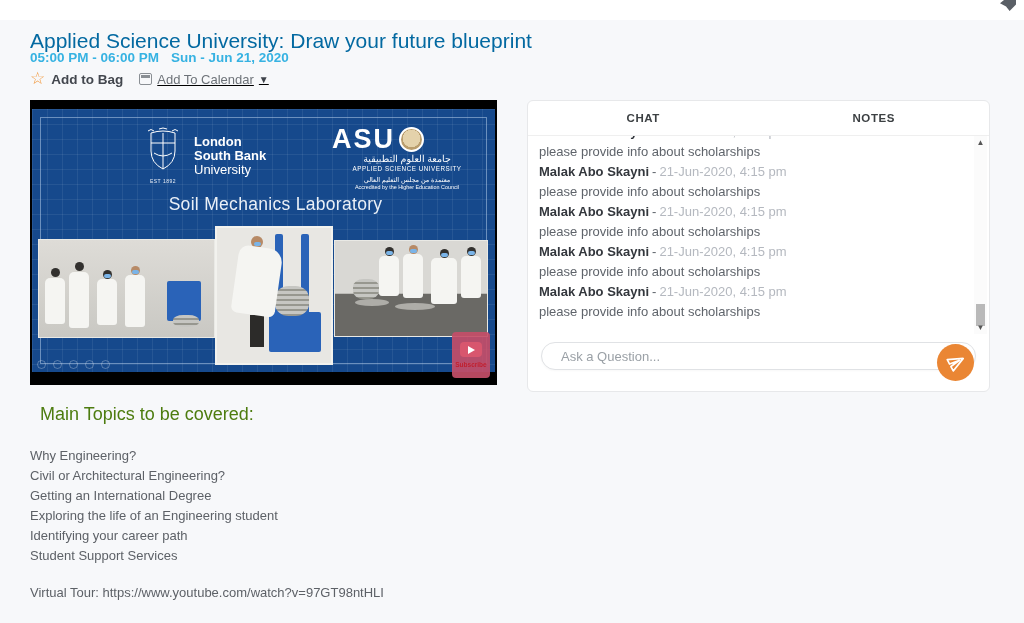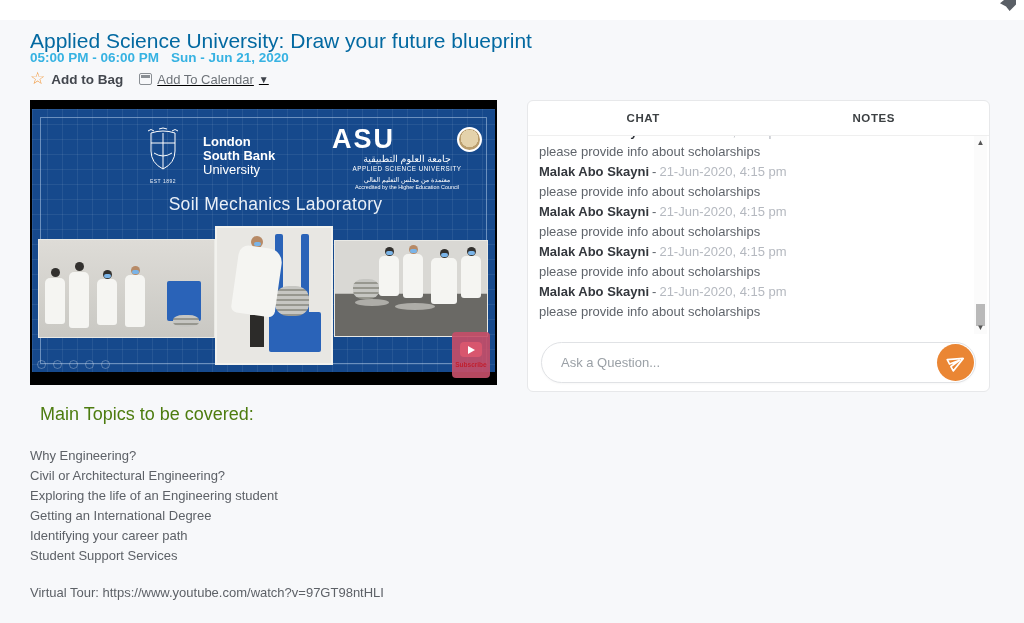--- a/index.html
+++ b/index.html
@@ -30,25 +30,25 @@
     background-color:#16498c;
     background-image:
       linear-gradient(rgba(255,255,255,0.07) 1px, transparent 1px),
       linear-gradient(90deg, rgba(255,255,255,0.07) 1px, transparent 1px);
     background-size:15px 15px; overflow:hidden; }
   .slide-frame { position:absolute; inset:8px; border:1px solid rgba(178,202,232,0.55); pointer-events:none; }
 
   .lsbu { position:absolute; left:112px; top:18px; display:flex; }
   .lsbu-crest { width:38px; text-align:center; }
   .lsbu-est { font-size:5px; color:#e9eef6; margin-top:1px; letter-spacing:0.5px; }
-  .lsbu-text { margin-left:21px; color:#fff; font-size:13px; font-weight:bold; line-height:14px; padding-top:8px; }
+  .lsbu-text { margin-left:12px; color:#fff; font-size:13px; font-weight:bold; line-height:14px; padding-top:8px; }
   .lsbu-text .l3 { font-weight:normal; }
 
   .asu { position:absolute; left:300px; top:16px; width:150px; color:#fff; text-align:center; }
-  .asu-top { display:flex; align-items:center; justify-content:space-between; }
+  .asu-top { display:flex; align-items:center; justify-content:flex-start; }
   .asu-name { font-size:27px; font-weight:bold; letter-spacing:2px; line-height:28px; }
   .asu-seal { width:25px; height:25px; border-radius:50%; border:2px solid #fff;
     background:radial-gradient(circle at 50% 45%, #e4d2ab 0 55%, #b99d6d 56% 100%); margin-left:4px; }
   .asu-ar { font-size:9.5px; line-height:12px; }
   .asu-en { font-size:6.3px; letter-spacing:0.5px; line-height:8px; }
   .asu-ar2 { font-size:6.5px; line-height:9px; margin-top:2px; }
   .asu-acc { font-size:5.4px; line-height:7px; }
 
   .slide-title { position:absolute; left:0; right:0; top:85px; text-align:center;
     font-size:17.5px; color:#eaf0f7; letter-spacing:0.3px;margin-left:24px; }
@@ -92,21 +92,21 @@
   .msg-name { color:#33373d; font-weight:bold; }
   .msg-sep { color:#5f646b; margin:0 3px; }
   .msg-time { color:#b4b8bf; }
 
   .scrollbar { position:absolute; right:2px; top:35px; width:13px; height:198px; background:#fbfbfb; }
   .sb-arrow { position:absolute; left:0; right:0; text-align:center; font-size:8px; color:#555; }
   .sb-up { top:2px; } .sb-down { bottom:2px; }
   .sb-thumb { position:absolute; left:2px; width:9px; top:168px; height:22px; background:#b9b9b9; }
 
   .ask-row { position:absolute; left:13px; right:13px; bottom:8px; height:41px; }
-  .ask-input { width:100%; height:41px; border:1px solid #e0e2e5; border-radius:21px; background:#fff;
+  .ask-input { width:100%; height:28px; border:1px solid #e0e2e5; border-radius:21px; background:#fff;
     padding:0 56px 0 19px; font-size:13px; color:#5f646b; font-family:"Liberation Sans",sans-serif; outline:none;
     box-shadow:0 1px 2px rgba(0,0,0,0.03); }
   .ask-input::placeholder { color:#9aa0a6; }
   .send-btn { position:absolute; right:2px; top:2px; width:37px; height:37px; border-radius:50%;
     background:#ea8634; border:none; display:flex; align-items:center; justify-content:center; cursor:pointer; }
   .send-btn svg { transform:rotate(-28deg) translateX(1px); }
   .desc-intro { position:absolute; left:40px; top:404px; font-size:18px; color:#4d7c0f; }
   .desc-list { position:absolute; left:30px; top:446px; font-size:13px; color:#5d6167; line-height:20px; }
   .desc-tour { position:absolute; left:30px; top:585px; font-size:13px; color:#5d6167; }
 </style>
@@ -277,19 +277,19 @@
           <path d="M2.2 21 23 12 2.2 3 2.2 10 17 12 2.2 14Z" fill="none" stroke="#ffffff" stroke-width="2.4" stroke-linejoin="round"></path>
         </svg>
       </button>
     </div>
   </div>
 
   <div class="desc-intro">Main Topics to be covered:</div>
   <div class="desc-list">
     <div>Why Engineering?</div>
     <div>Civil or Architectural Engineering?</div>
+    <div>Getting an International Degree</div>
     <div>Exploring the life of an Engineering student</div>
-    <div>Getting an International Degree</div>
     <div>Identifying your career path</div>
     <div>Student Support Services</div>
   </div>
   <div class="desc-tour">Virtual Tour: https://www.youtube.com/watch?v=97GT98ntHLI</div>
 </div>
 
 </body></html>

